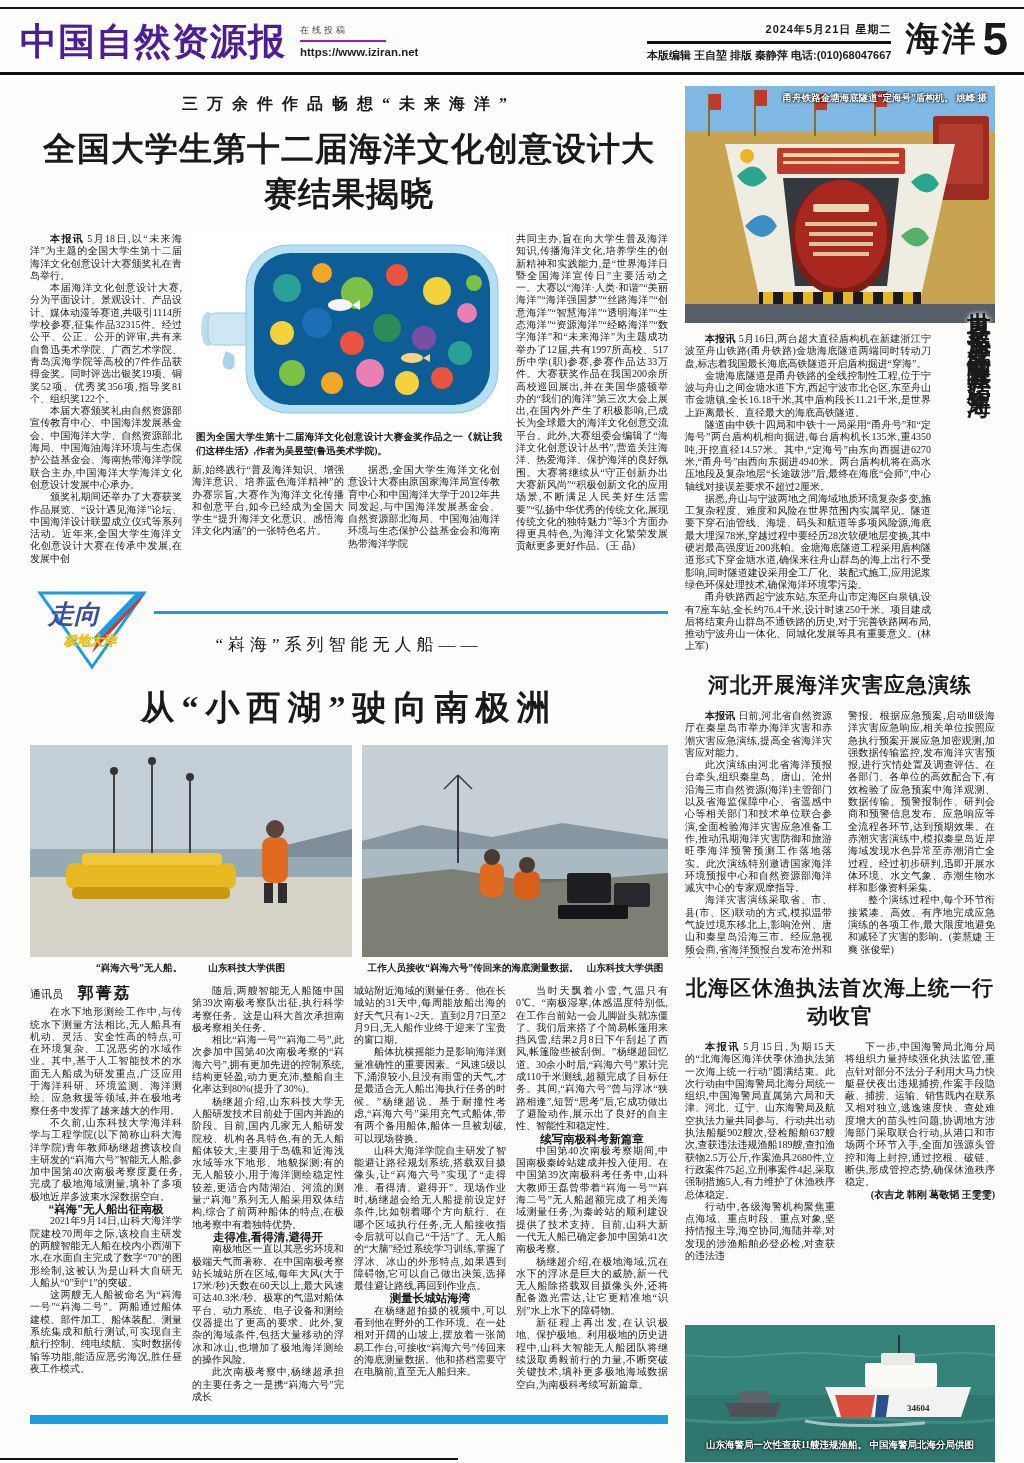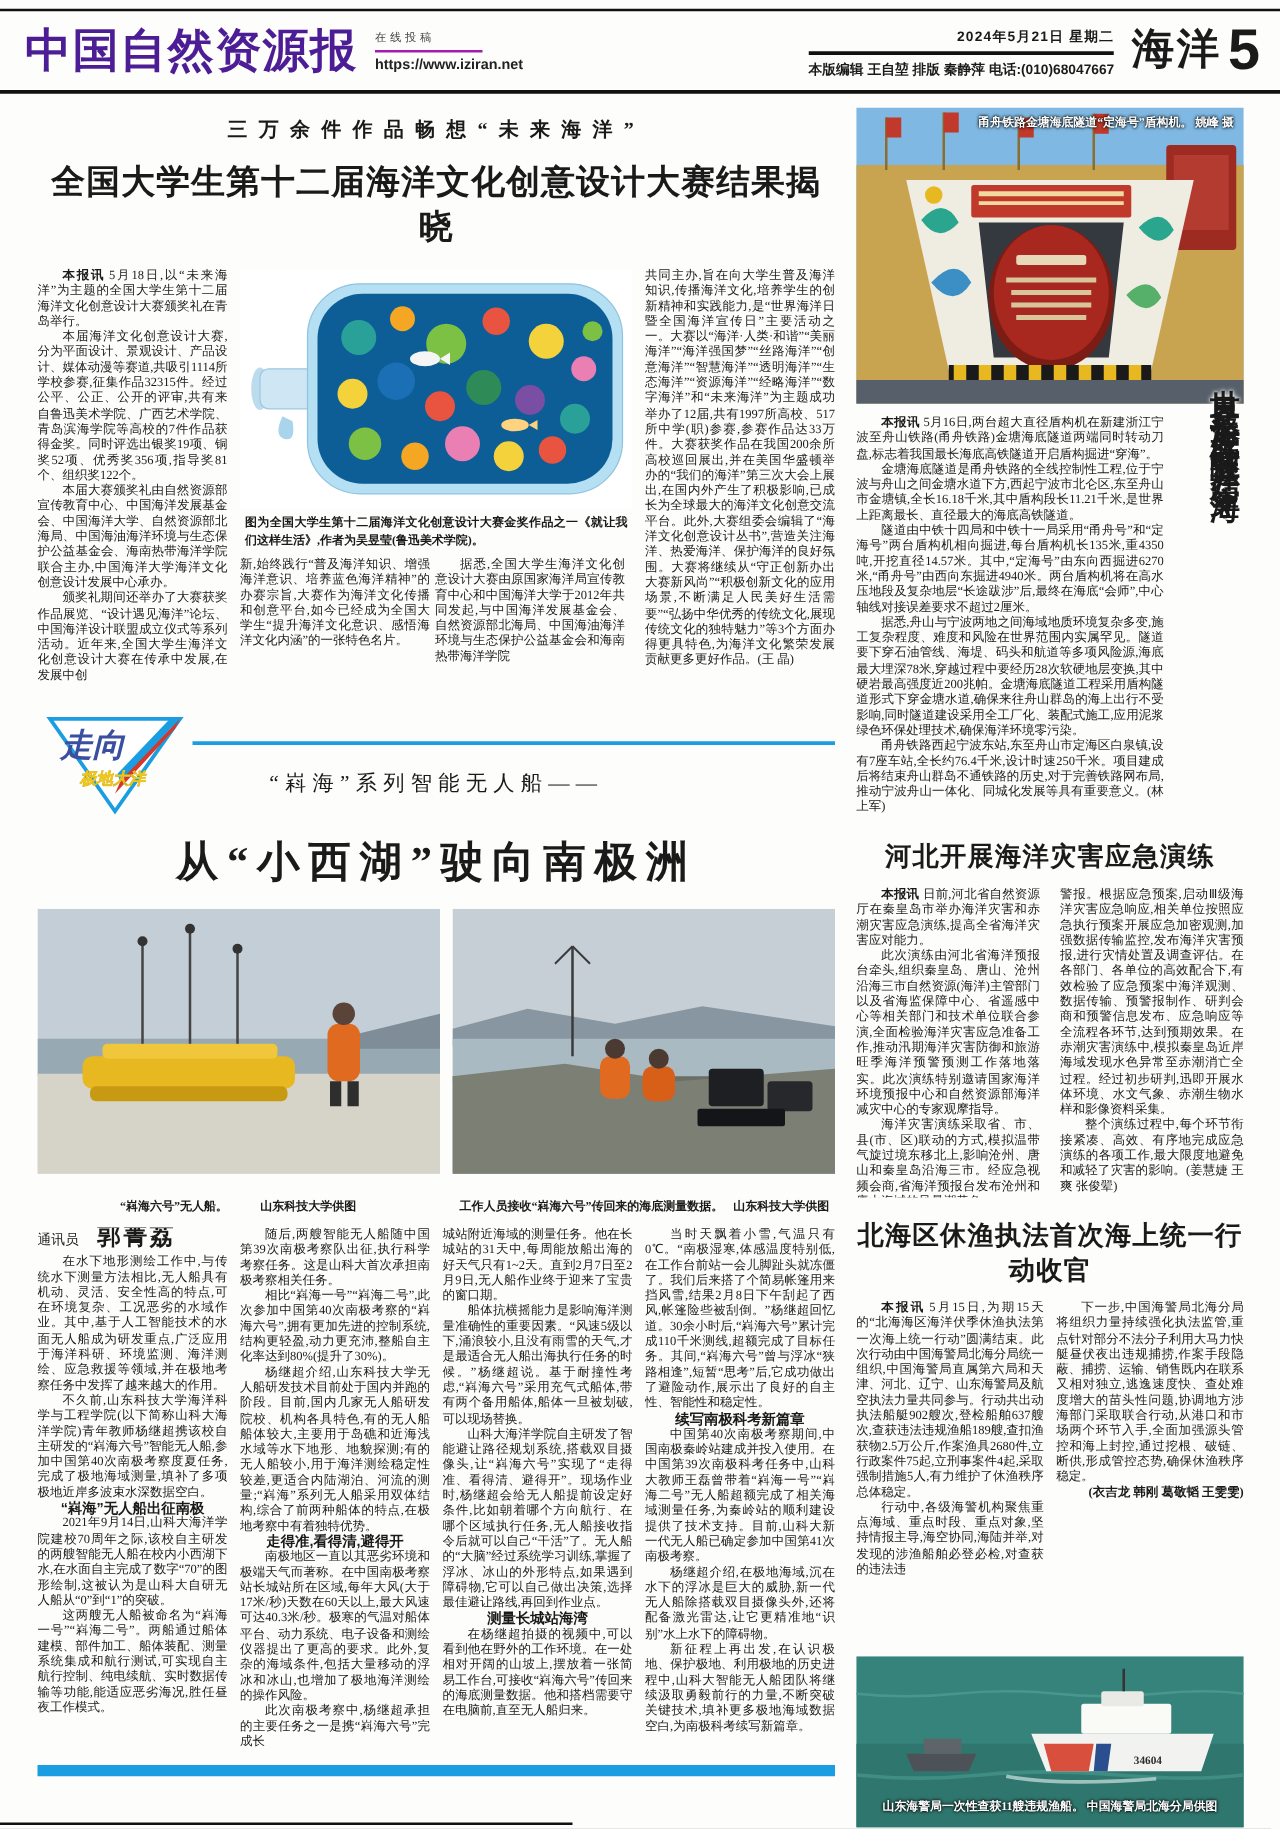--- a/index.html
+++ b/index.html
@@ -32,43 +32,43 @@
 
   
   .ncol { width:152px; font-size:10px; line-height:12.3px; text-align:justify; overflow:hidden; }
   .ncol p, .scol p, .tunnel-text p { margin:0; text-indent:2em; }
   p.noind { text-indent:0 !important; }
   .lead { margin-right:3px; font-family:"Liberation Sans",sans-serif; }
   .subhead { text-align:center; font-weight:bold; font-size:11.5px; font-family:"Liberation Sans",sans-serif; margin:9px 0; text-indent:0 !important; }
 
   
   .kicker { text-align:center; font-size:16px; letter-spacing:9px; margin-top:8px;font-weight:bold; }
-  .headline1 { text-align:center; font-size:27px; font-weight:900; font-family:"Liberation Sans",sans-serif; letter-spacing:1px; margin:12px 0 16px; }
+  .headline1 { text-align:center; font-size:33px; font-weight:900; font-family:"Liberation Sans",sans-serif; letter-spacing:1px; margin:12px 0 16px; }
   .contest-body { display:flex; gap:10px; height:338px; }
   .contest-mid { width:314px; }
   .art-svg { width:314px; height:192px; display:block; }
   .art-caption { font-size:9.6px; line-height:13.5px; font-weight:bold; margin:5px 4px 7px 4px; text-align:justify; }
   .mid-cols { display:flex; gap:4px; }
 
   
   .feature { margin-top:16px; position:relative; }
   .f-head { position:relative; height:88px; }
   .logo { position:absolute; left:6px; top:0; width:112px; height:84px; }
   .f-topline { position:absolute; left:124px; top:24px; right:0; height:3px; background:#1b9de2; }
   .f-kicker { text-align:center; padding-top:46px; font-size:17px; letter-spacing:5px; }
   .f-headline { text-align:center; font-size:34px; font-weight:bold; letter-spacing:7px; margin:10px 0 14px; }
   .f-photos { display:flex; gap:10px; }
   .photo1 { width:322px; height:212px; display:block; }
   .photo2 { width:306px; height:212px; display:block; }
-  .f-caps { display:flex; gap:12px; margin:20px 0 10px; }
+  .f-caps { display:flex; gap:12px; margin:5px 0 10px; }
   .pcap { font-size:9.6px; font-weight:bold; display:flex; justify-content:center; gap:26px; }
   .pcap1 { width:322px; } .pcap2 { width:306px; gap:8px; }
   .credit { font-family:"Liberation Sans",sans-serif; }
   .f-byline { font-size:11px; margin:2px 0 6px; }
-  .byname { font-weight:bold; font-size:19px; letter-spacing:2px;padding-left:12px; }
+  .byname { font-weight:bold; font-size:16px; letter-spacing:2px;padding-left:12px; }
   .f-cols { display:flex; gap:10px; height:418px; }
   .f-botbar { height:9px; background:#1b9de2; margin-top:12px; }
 
   
   .tunnel-photo { position:relative; width:310px; height:237px; }
   .tunnel-photo svg { width:310px; height:237px; display:block; }
   .onphoto-cap { position:absolute; top:6px; right:8px; font-size:9.5px; color:#fff; font-weight:bold; text-shadow:0 0 3px #000, 0 0 2px #000; }
   .v-headline { position:absolute; top:206px; right:0; writing-mode:vertical-rl; font-size:24px; font-weight:900; letter-spacing:6px; text-shadow:0 0 4px #fff, 0 0 2px #fff; z-index:5; }
   .tunnel-text { width:246px; margin-top:10px; font-size:10px; line-height:12.3px; text-align:justify; height:322px; overflow:hidden; }
   .sub-article { margin-top:16px; }

